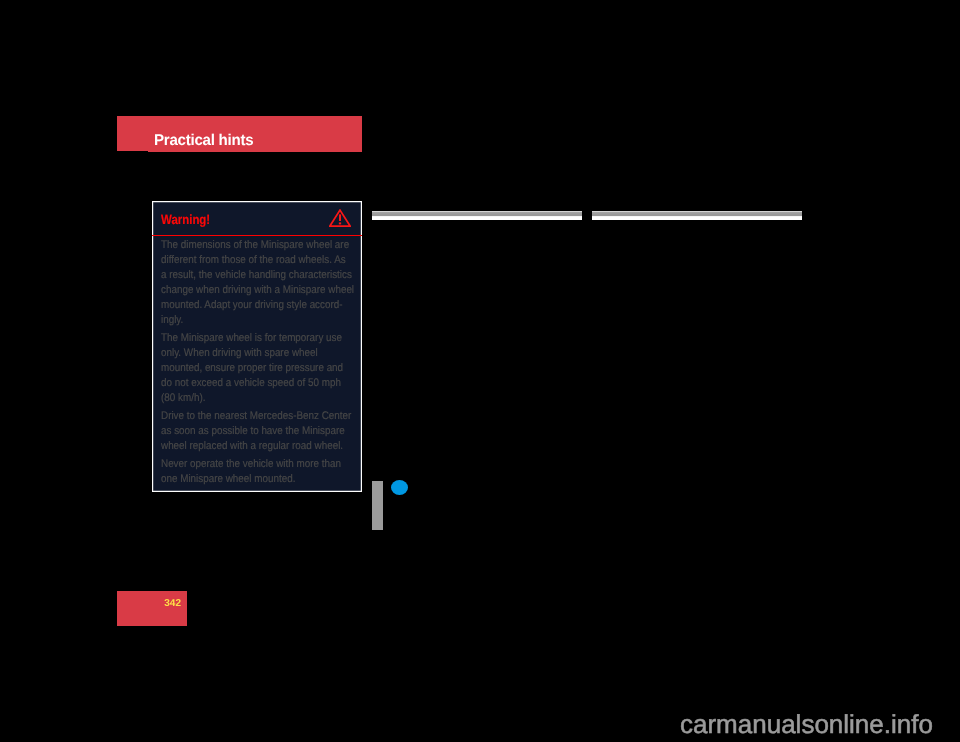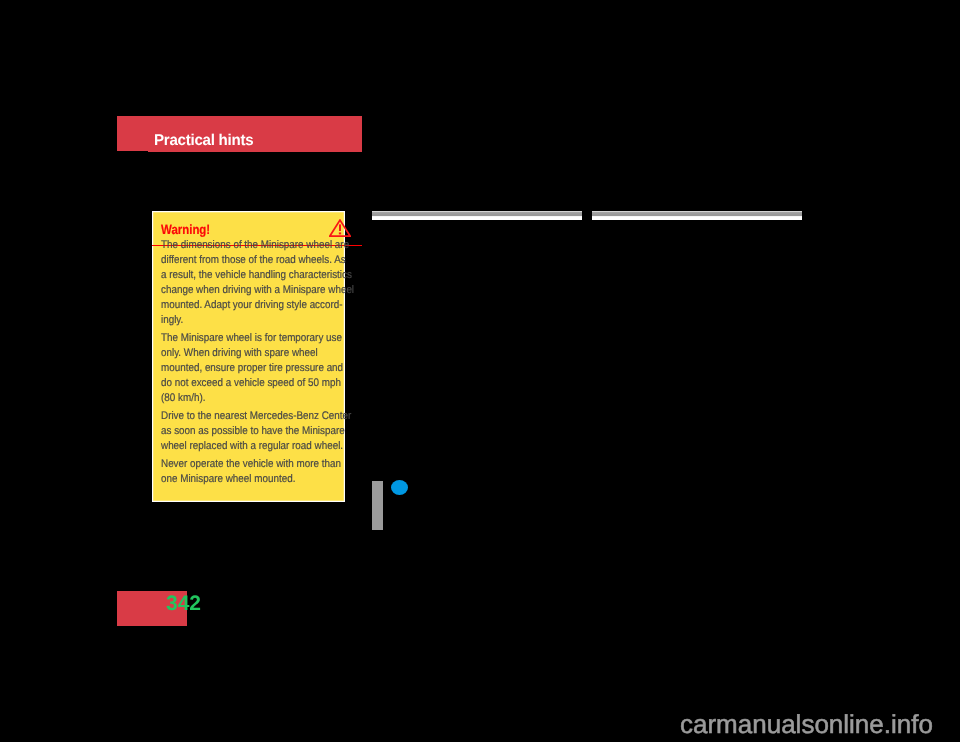--- a/index.html
+++ b/index.html
@@ -5,33 +5,33 @@
   html,body{margin:0;padding:0;background:#000;}
   body{width:960px;height:742px;overflow:hidden;font-family:"Liberation Sans",sans-serif;
       -webkit-font-smoothing:antialiased;text-rendering:geometricPrecision;}
   .page{position:absolute;left:0;top:0;width:960px;height:742px;background:#000;border-radius:10px;}
 
   .sec-hdr{position:absolute;left:147.6px;top:116px;width:214.4px;height:35.7px;background:#d93b46;}
   .sec-hdr-tab{position:absolute;left:117px;top:116px;width:31px;height:35.2px;background:#d93b46;}
   .sec-hdr-label{position:absolute;left:153.8px;top:133px;color:#fff;font-size:15.6px;font-weight:bold;line-height:1;
       letter-spacing:-0.28px;transform:scaleX(0.97);transform-origin:left top;}
 
-  .warn{position:absolute;left:152px;top:211px;width:193px;height:291px;background:#fde047;
+  .warn{position:absolute;left:152px;top:201px;width:210px;height:291px;background:#0f172a;
       box-shadow:inset 0 0 0 1.2px #fdfdfd;}
   .warn-title{position:absolute;left:9px;top:11.5px;color:#fb0808;font-size:13.4px;font-weight:bold;line-height:1;-webkit-text-stroke:0.2px #fb0808;
       transform:scaleX(0.855);transform-origin:left top;}
   .warn-rule{position:absolute;left:0;top:33.7px;width:210px;height:1.6px;background:#fe0000;}
   .warn-icon{position:absolute;left:177px;top:8px;width:22px;height:19px;}
   .warn-body{position:absolute;left:161px;top:237.6px;width:230px;font-size:11px;color:#474747;line-height:15px;-webkit-text-stroke:0.18px #474747;
       transform:scaleX(0.897);transform-origin:left top;}
   .warn-body p{margin:0 0 3px 0;white-space:pre;}
 
   .pg{position:absolute;left:117px;top:591px;width:70px;height:35px;background:#d93b46;}
   .pg-num{position:absolute;left:117px;top:591px;width:64px;height:25px;line-height:25px;text-align:right;
-      color:#22c55e;font-size:21px;font-weight:bold;padding-left:20px;}
+      color:#fde047;font-size:10px;font-weight:bold;}
 
   .bar{position:absolute;height:9px;background:linear-gradient(to bottom,
       #d4d4d4 0px,#d4d4d4 1px,#a8a8a8 1px,#9a9a9a 3px,#9a9a9a 4.6px,#c9c9c9 5px,#ffffff 5.6px,#ffffff 9px);}
   .vbar{position:absolute;left:372px;top:481px;width:11px;height:49px;background:#9b9b9b;}
   .dot{position:absolute;left:391px;top:479.8px;width:17.3px;height:15.4px;border-radius:50%;background:#0098e3;}
 
   .wm{position:absolute;left:680px;top:711px;color:#9b9b9b;font-size:26px;line-height:1;letter-spacing:0px;
       -webkit-text-stroke:0.55px #9b9b9b;}
 </style>
 </head>

